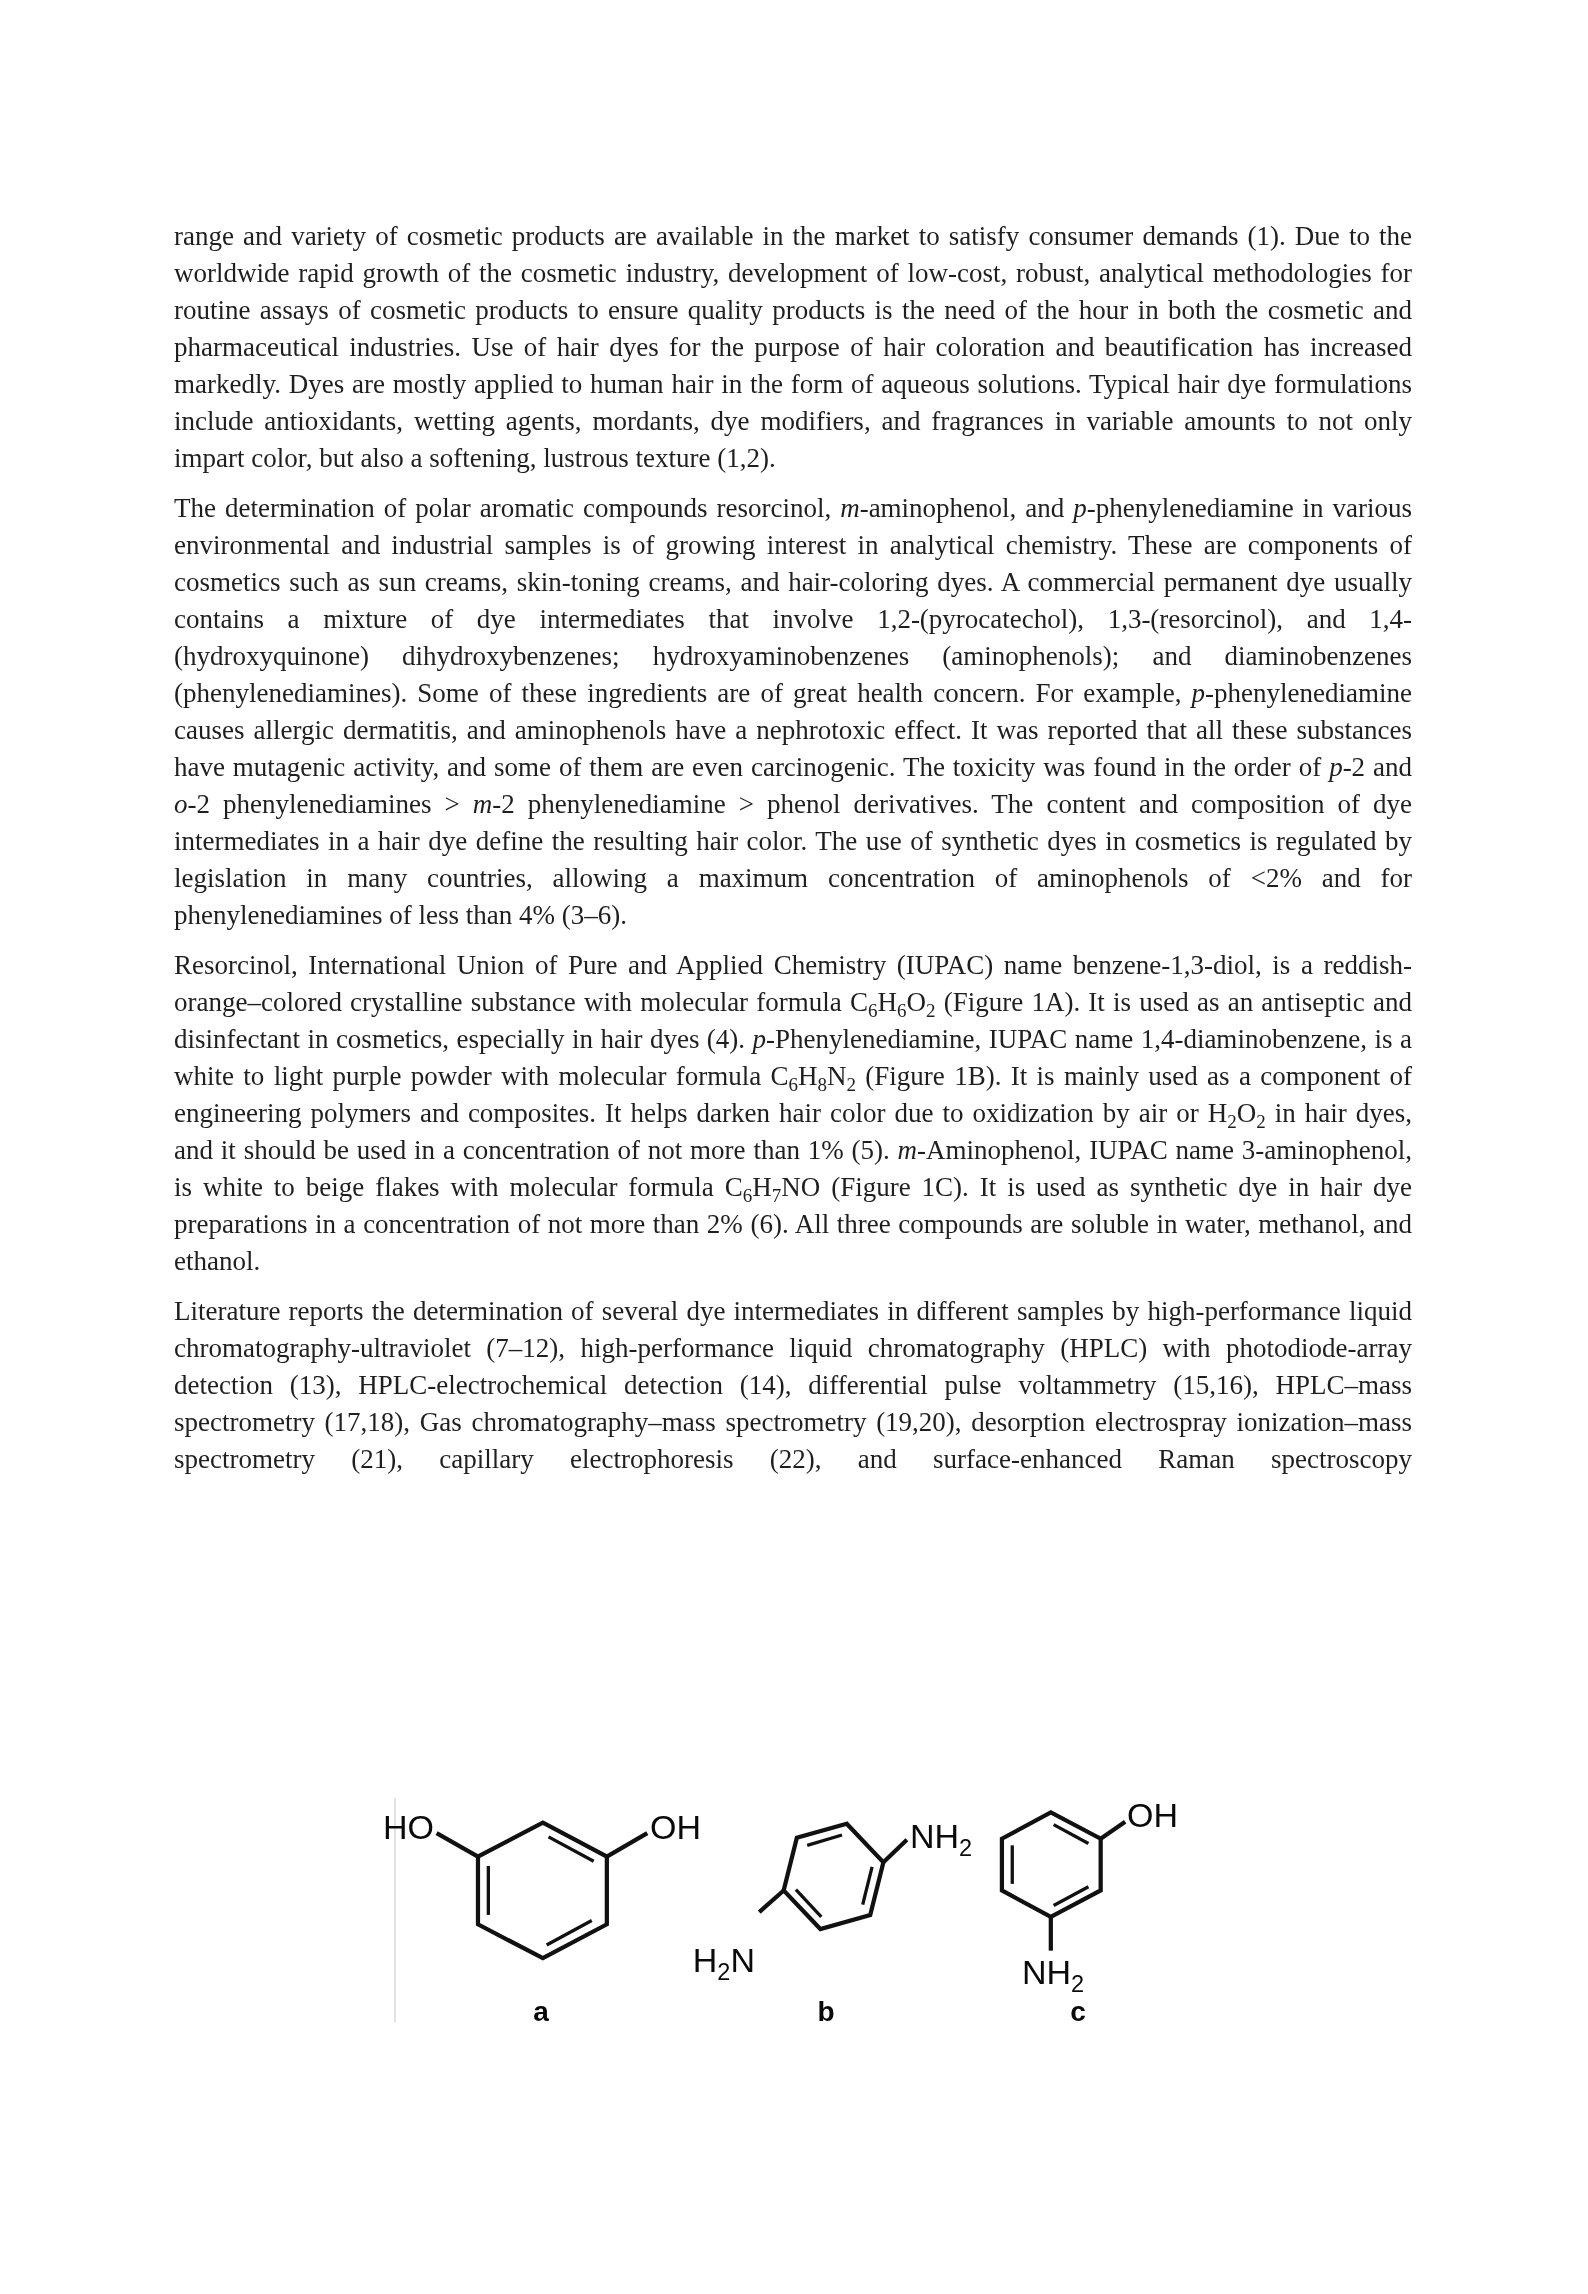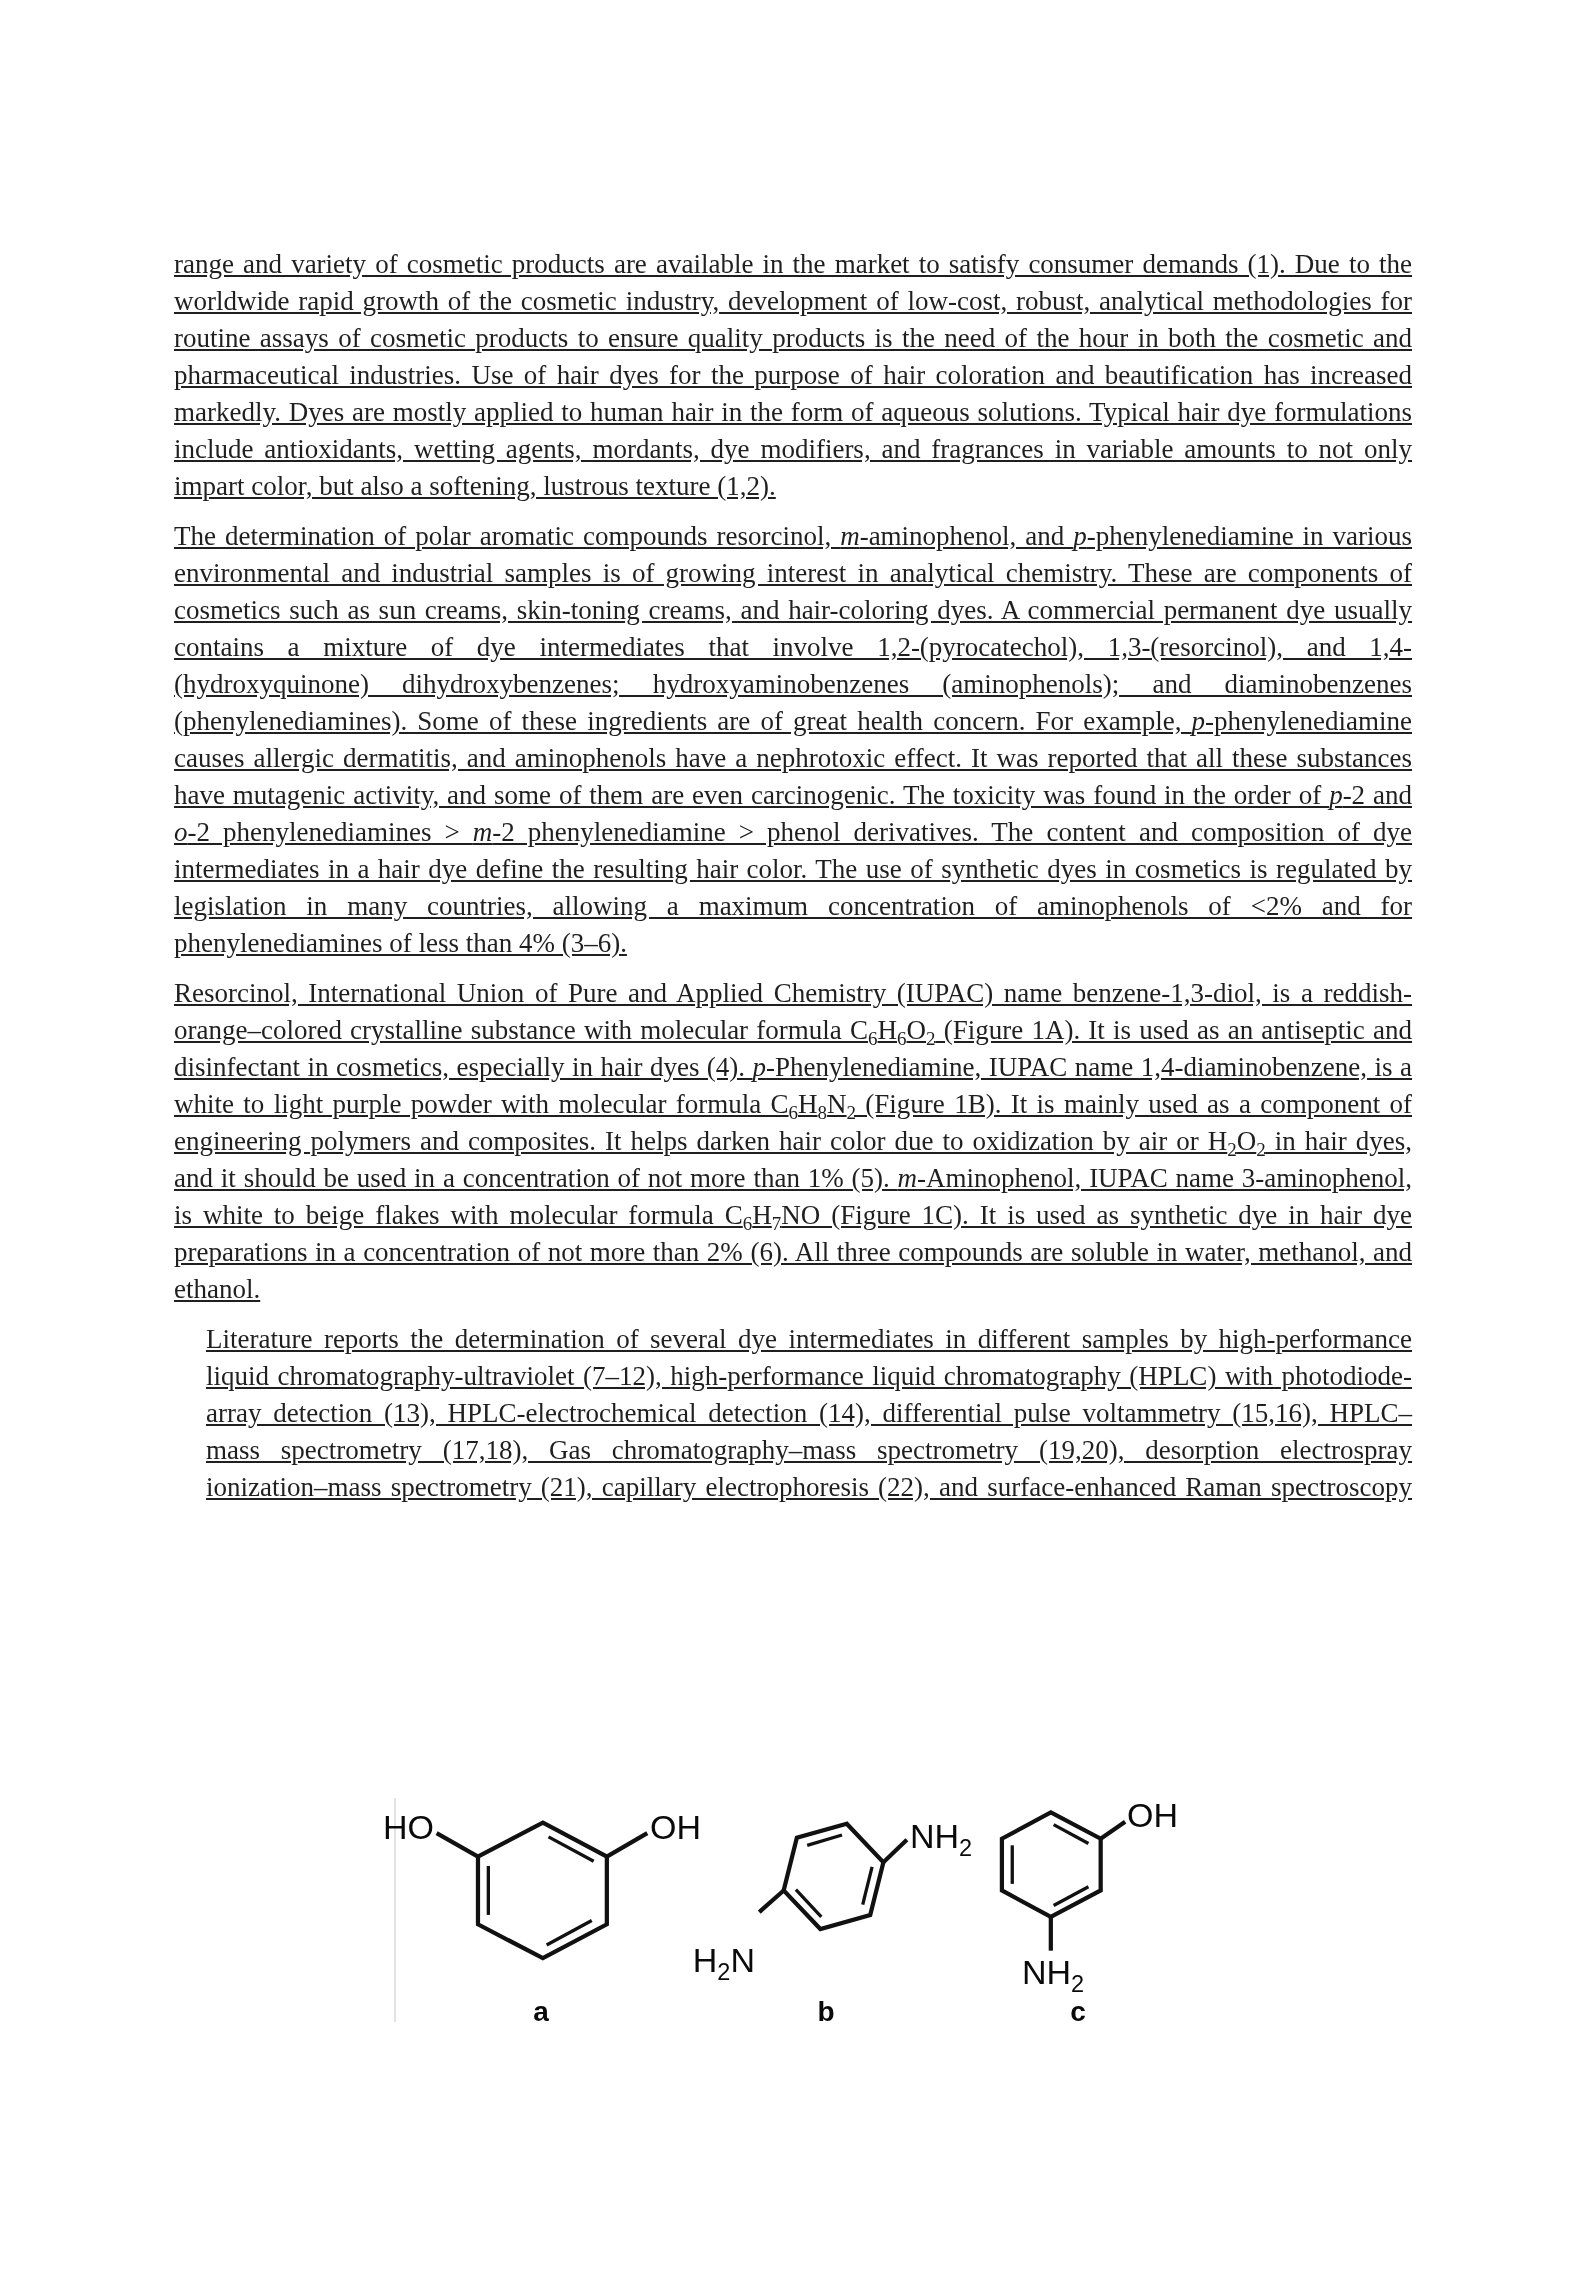--- a/index.html
+++ b/index.html
@@ -14,26 +14,26 @@
   
   .header {
     position: absolute; top: 124px; left: 174px; width: 1238px;
     text-align: center; font-size: 28px; letter-spacing: 0.5px;
   }
   .pagenum { position: absolute; left: 0; top: 0; letter-spacing: 0; }
   .jtitle { display: inline-block; }
 
   
   .content {
-    position: absolute; top: 246px; left: 174px; width: 1238px;
+    position: absolute; top: 218px; left: 174px; width: 1238px;
     font-size: 27px; line-height: 37px;
-    text-align: justify; text-justify: inter-word; text-decoration: underline;
+    text-align: justify; text-justify: inter-word;
   }
   .content p { margin: 0 0 13px 0; }
-  .content p.cont { text-align-last: justify; margin-left: 32px; }
+  .content p.cont { text-align-last: justify; }
   .content sub { font-size: 19px; line-height: 0; }
   .content i { font-style: italic; }
 
   
   .figure {
     position: absolute; top: 1787px; left: 0; width: 1570px; height: 301px; padding-left: 37px;
   }
   .figure svg { position: absolute; top: 0; left: 0; }
   .ring { fill: none; stroke: #111; stroke-width: 4.5px; stroke-linejoin: miter; }
   .bond { stroke: #111; stroke-width: 4.5px; }

